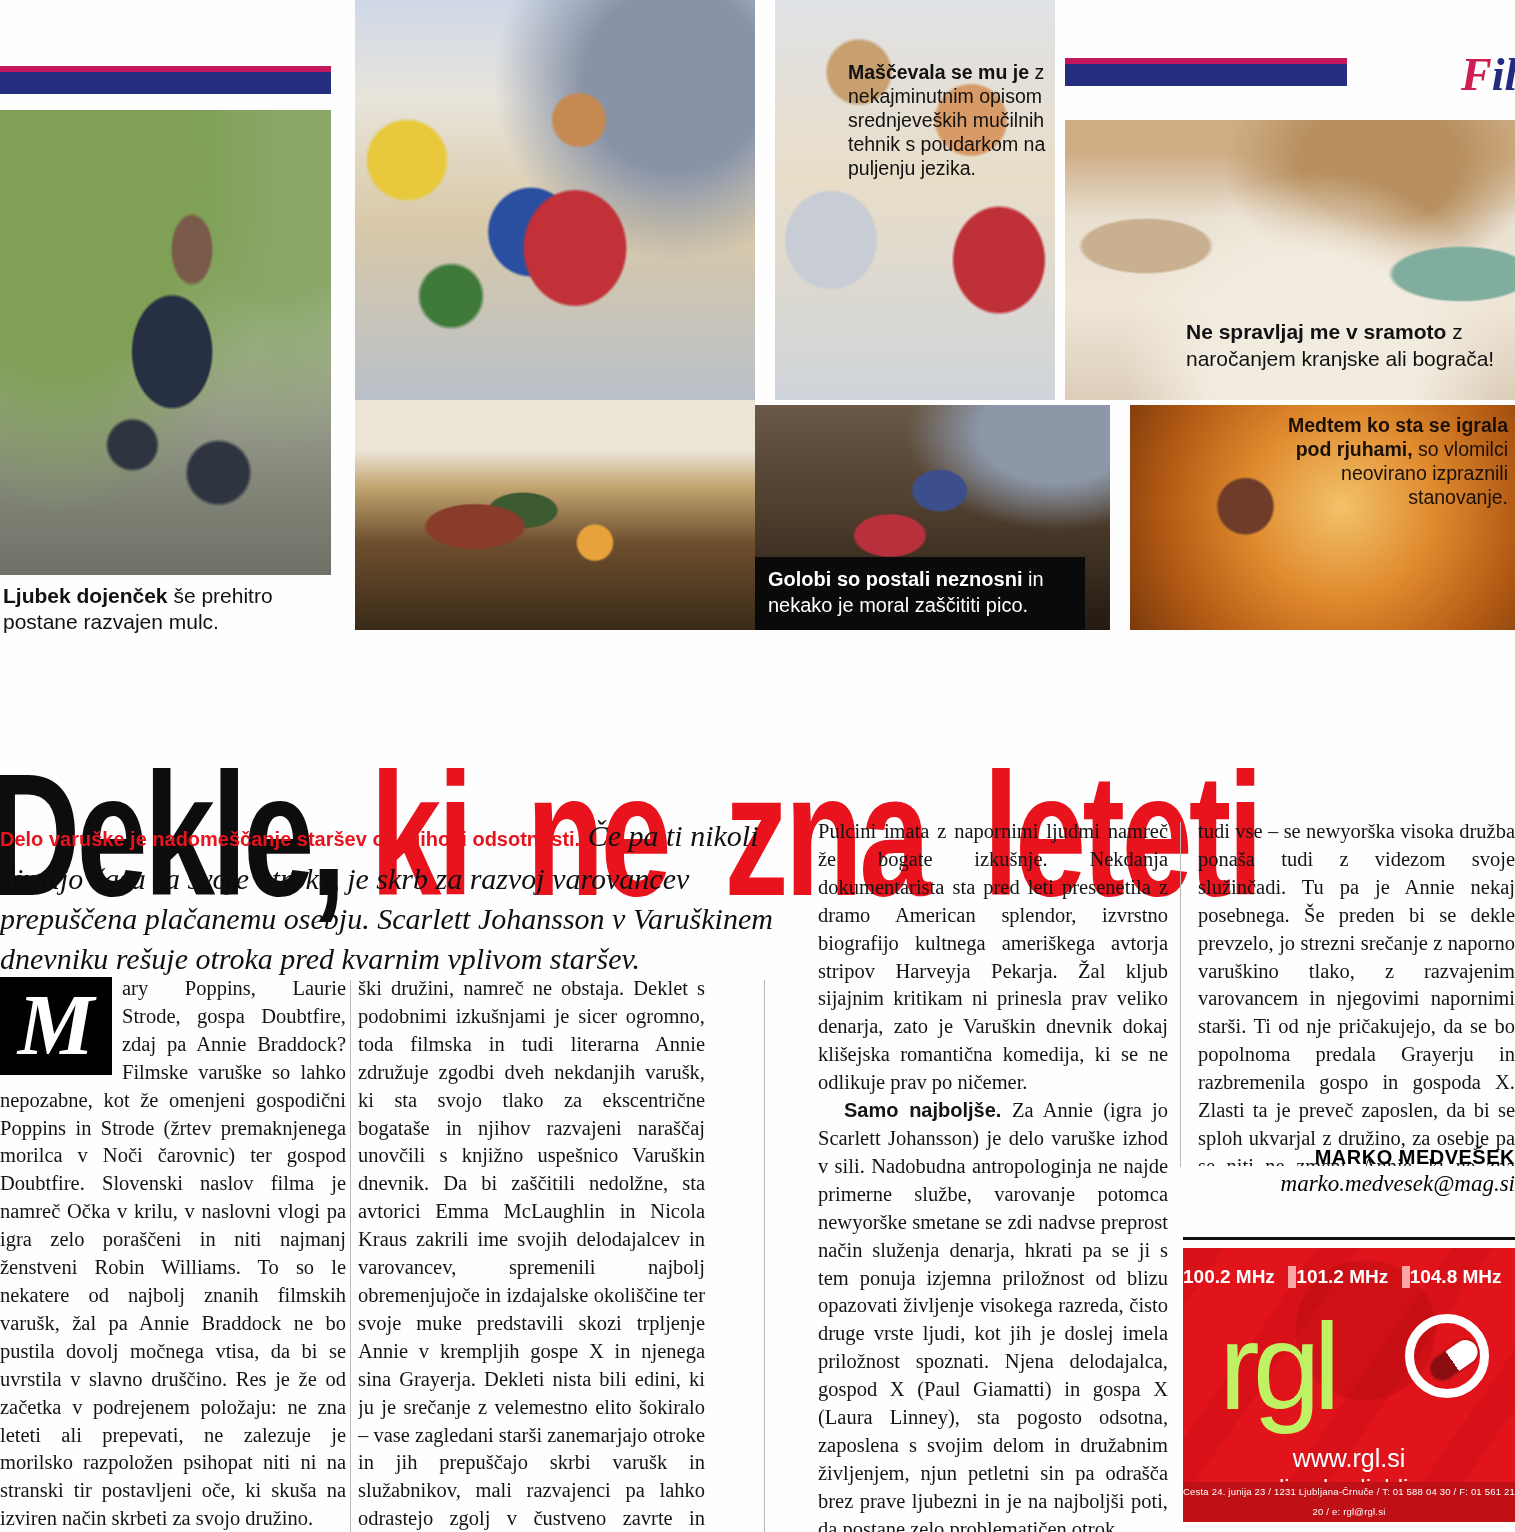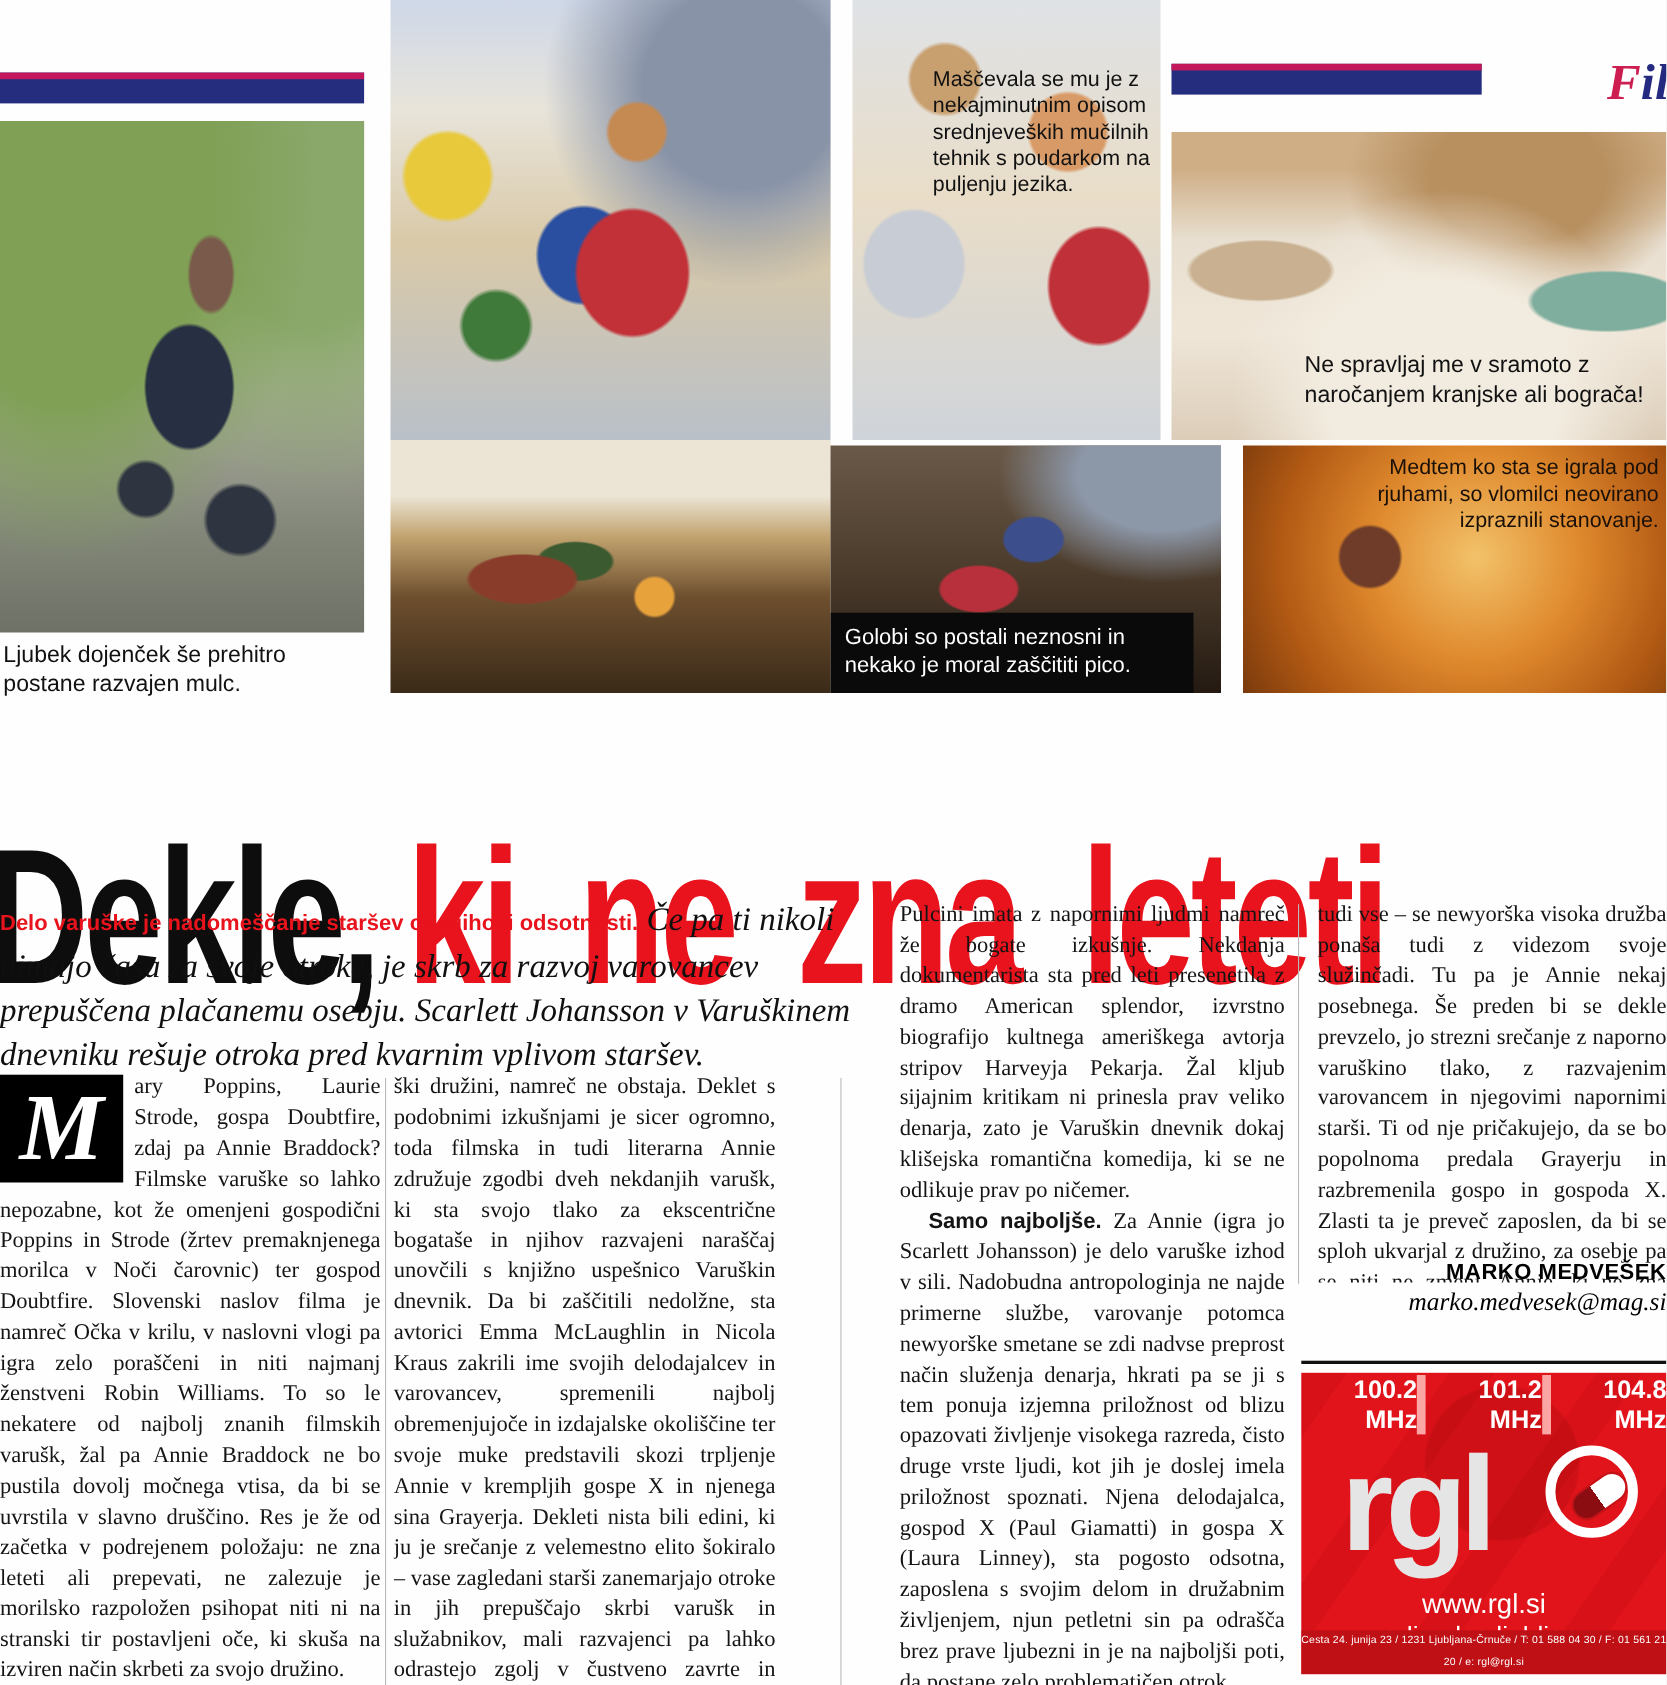--- a/index.html
+++ b/index.html
@@ -56,21 +56,21 @@
       radial-gradient(ellipse at 18% 45% , #c8b090 0 12%, transparent 13%),
       radial-gradient(ellipse at 55% 85% , #f2ece0 0 30%, transparent 55%),
       radial-gradient(ellipse at 70% 15% , #b89060 0 18%, transparent 35%),
       linear-gradient(180deg,#cfae86 0 12%,#e8dfd0 35%,#efe6d8 65%,#dccdb9 100%);}
   #photo-bedroom{left:1130px;top:405px;width:385px;height:225px;
     background:
       radial-gradient(circle at 30% 45% , #6e3c28 0 9%, transparent 10%),
       radial-gradient(circle at 55% 45% , #f2c26a 0%, #e08a2e 38%, #b35a14 72%, #7a3a0c 100%);}
   
   .cap{position:absolute;font-family:"Liberation Sans",sans-serif;color:#111;}
-  .cap b{font-weight:400;text-align:center;}
+  .cap b{font-weight:700;text-align:center;}
   #cap-stroller{left:3px;top:583px;width:330px;font-size:21px;line-height:26px;}
   #cap-bar{left:362px;top:406px;width:398px;font-size:21px;line-height:27px;}
   #cap-torture{left:848px;top:60px;width:208px;font-size:19.5px;line-height:24px;font-weight:500;}
   #cap-restaurant{left:1186px;top:318px;width:325px;font-size:21px;line-height:27px;}
   #cap-bedroom{left:1252px;top:413px;width:256px;font-size:19.5px;line-height:24px;text-align:right;color:#1a1008;}
   #cap-pigeons{left:0;bottom:0;width:304px;background:#0a0a0a;color:#fff;
     padding:9px 13px 12px 13px;font-size:20px;line-height:26px;}
   
   #headline{position:absolute;left:-12px;top:630px;white-space:nowrap;
     font-family:"Liberation Sans",sans-serif;font-weight:900;font-size:175px;
@@ -104,24 +104,24 @@
   
   #ad-sep{position:absolute;left:1183px;top:1237px;width:332px;height:3px;background:#111;}
   #ad{position:absolute;left:1183px;top:1248px;width:332px;height:274px;background:#e2141b;
       overflow:hidden;font-family:"Liberation Sans",sans-serif;color:#fff;}
   #ad .stripes{position:absolute;inset:0;
       background:
         radial-gradient(circle at 55% 30% , rgba(120,0,0,.18) 0 26%, transparent 27%),
         repeating-linear-gradient(125deg, rgba(150,0,0,.14) 0 34px, transparent 34px 110px);}
   #ad-freqs{position:relative;display:flex;justify-content:space-around;align-items:center;
       margin-top:14px;height:30px;}
-  .freq{flex:1;text-align:right;font-weight:700;font-size:23px;}
+  .freq{flex:1;text-align:left;font-weight:700;font-size:19px;}
   .freq + .freq{border-left:8px solid #fca5a5;}
-  #ad-logo{position:absolute;left:36px;top:58px;font-weight:700;font-size:122px;line-height:1;
-      letter-spacing:-7px;color:#e5e5e5;}
+  #ad-logo{position:absolute;left:36px;top:58px;font-weight:400;font-size:122px;line-height:1;
+      letter-spacing:-7px;color:#bef264;}
   #ad-pill-circle{position:absolute;left:222px;top:66px;width:84px;height:84px;border:9px solid #fff;
       border-radius:50%;box-sizing:border-box;}
   #ad-pill{position:absolute;left:14px;top:25px;width:52px;height:24px;border-radius:12px;
       background:linear-gradient(90deg,#8b0d12 0 46%,#ffffff 46%);transform:rotate(-35deg);
       box-shadow:0 0 0 2px rgba(139,13,18,.35);}
   #ad-web{position:absolute;left:0;top:196px;width:100%;text-align:center;font-weight:400;font-size:25px;}
   #ad-tagline{position:absolute;left:0;top:226px;width:100%;text-align:center;font-weight:400;font-size:24px;}
   #ad-address{position:absolute;left:0;bottom:0;width:100%;background:#bf1016;
       font-size:9.5px;line-height:20px;text-align:center;letter-spacing:.2px;}
 </style>

